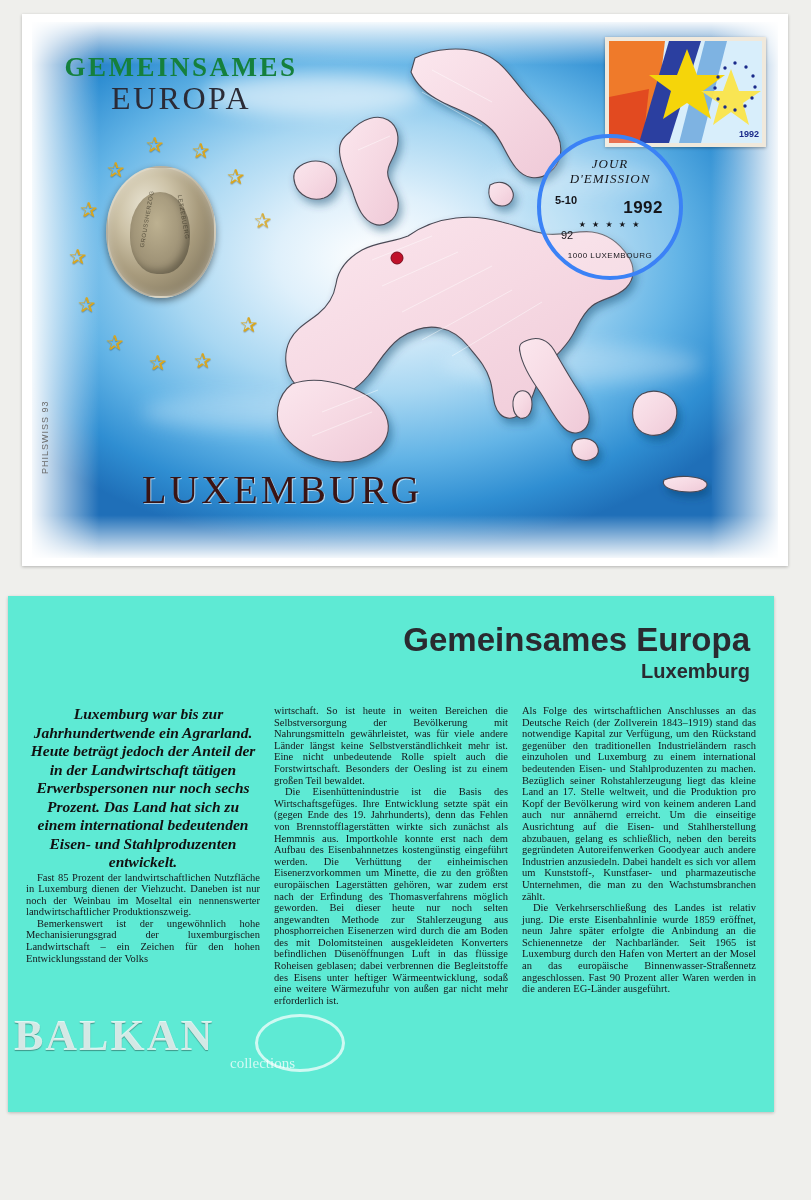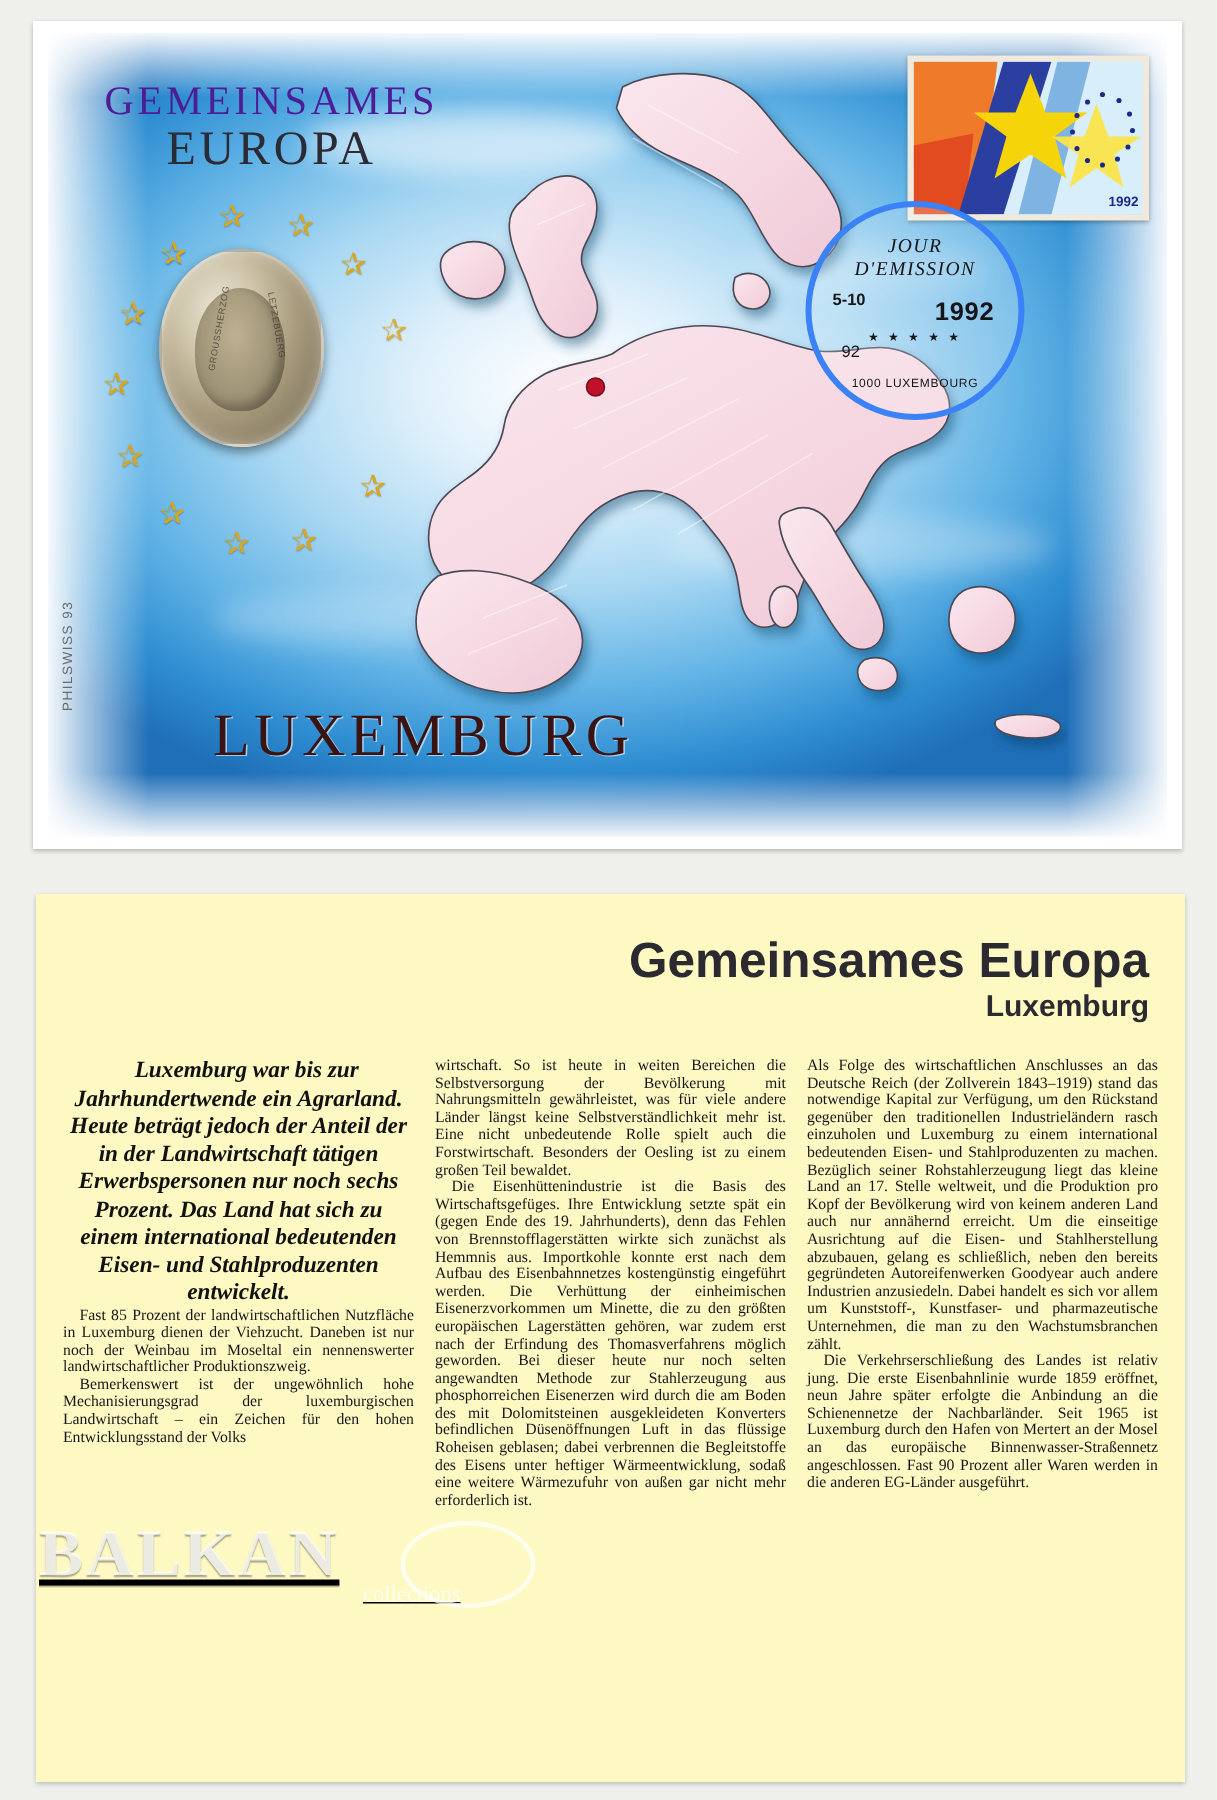--- a/index.html
+++ b/index.html
@@ -62,22 +62,22 @@
     position: absolute;
     left: 34px; top: 38px;
     width: 250px;
     text-align: center;
     z-index: 6;
   }
   #cover-title .l1 {
     font-family: "Liberation Serif", serif;
     font-size: 27px;
     letter-spacing: 2.5px;
-    color: #4c1d95;
-    font-weight: 400;
+    color: #15803d;
+    font-weight: 700;
     display: block;
     line-height: 30px;
   }
   #cover-title .l2 {
     font-family: "Liberation Serif", serif;
     font-size: 32px;
     letter-spacing: 2.5px;
     color: #2b2b36;
     display: block;
     line-height: 32px;
@@ -238,23 +238,23 @@
     font-size: 9px;
     letter-spacing: 1px;
     color: #6a6a6a;
     z-index: 6;
     white-space: nowrap;
   }
 
   
   #leaflet-card {
     position: absolute;
-    left: 24px; top: 596px;
-    width: 766px; height: 592px;
-    background: #fef9c3;
+    left: 8px; top: 596px;
+    width: 766px; height: 516px;
+    background: #5eead4;
     box-shadow: 0 1px 3px rgba(0,0,0,0.22);
     overflow: hidden;
   }
   #leaflet-inner {
     position: absolute;
     left: 18px; top: 26px;
     width: 730px; height: 548px;
   }
   #leaflet-title {
     text-align: right;
@@ -297,25 +297,24 @@
     font-size: 15.5px;
     line-height: 18.5px;
     text-align: center;
     color: #111;
     margin: 0 0 10px 0;
   }
 
   
   #watermark {
     position: absolute;
-    left: 12px; top: 1010px;
+    left: 0; top: 1010px;
     width: 691px;
     z-index: 40;
     pointer-events: none;
-    text-decoration: underline;
   }
   #wm-text {
     font-family: "Liberation Serif", serif;
     font-size: 44px;
     letter-spacing: 2px;
     color: rgba(255,255,255,0.78);
     text-shadow: 0 1px 1px rgba(0,0,0,0.35);
     padding-left: 14px;
     font-weight: bold;
   }

